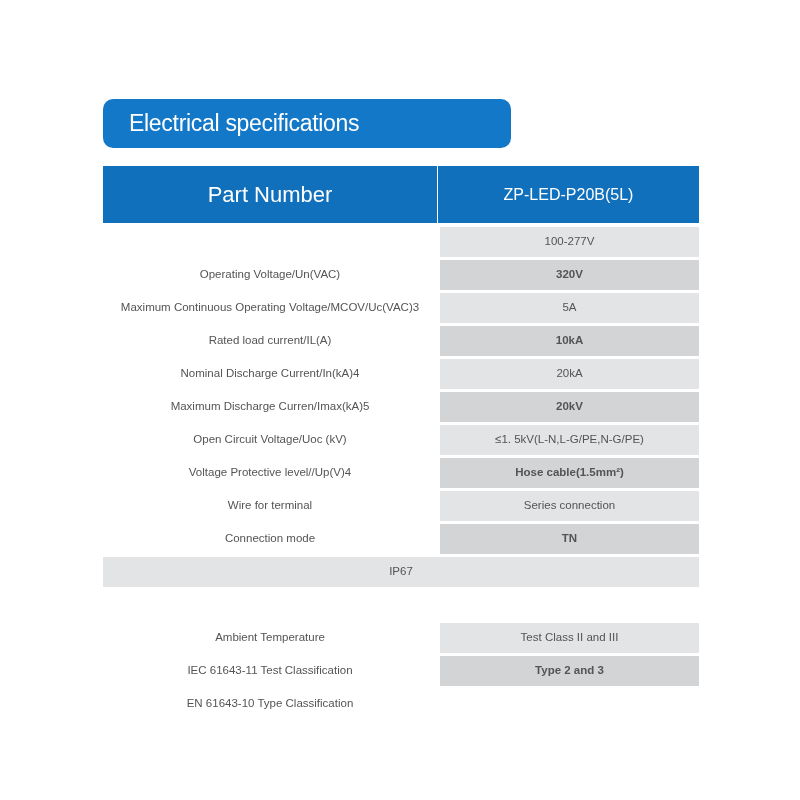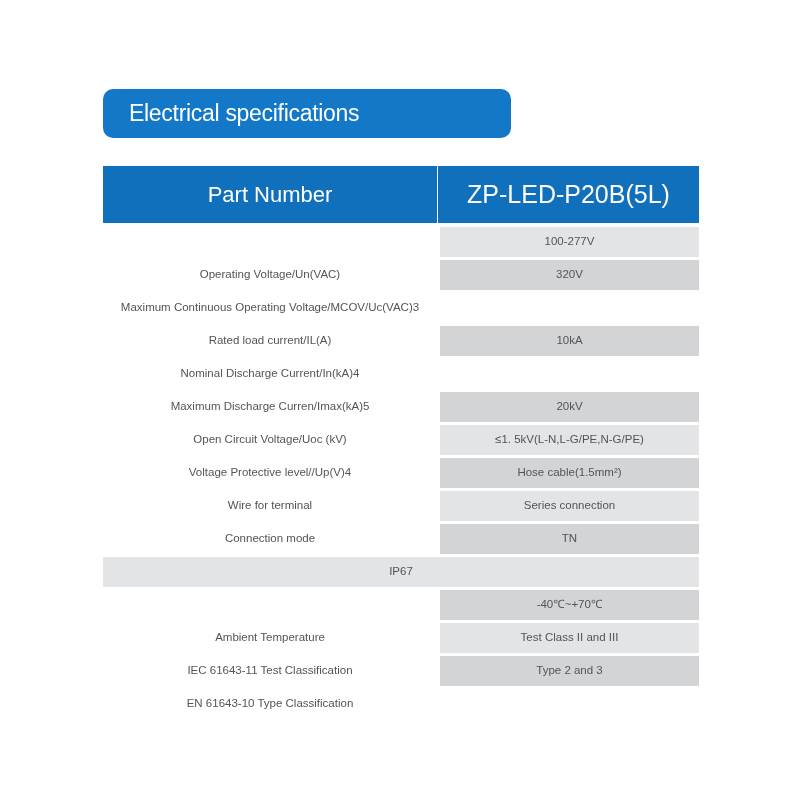--- a/index.html
+++ b/index.html
@@ -14,21 +14,21 @@
   }
   .page {
     position: relative;
     width: 800px;
     height: 800px;
     background: var(--page-bg, #ffffff);
   }
   .banner {
     position: absolute;
     left: 103px;
-    top: 89px;
+    top: 99px;
     width: 408px;
     height: 49px;
     background: var(--banner-bg, #1478c8);
     border-radius: 10px;
     display: flex;
     align-items: center;
     padding-left: 26px;
     box-sizing: border-box;
     color: #ffffff;
     font-size: 23px;
@@ -53,21 +53,21 @@
     align-items: center;
     justify-content: center;
     box-sizing: border-box;
   }
   .th-left {
     width: 334px;
     font-size: 22px;
   }
   .th-right {
     flex: 1;
-    font-size: 25px;
+    font-size: 16px;
   }
   .trow {
     display: flex;
     gap: 3px;
     height: 30px;
     margin-bottom: 3px;
   }
   .cell {
     display: flex;
     align-items: center;
@@ -81,21 +81,21 @@
   .cell-label {
     width: 334px;
     background: var(--label-light, #dcf0fa);
     margin-top: 48px;
   }
   .cell-value {
     flex: 1;
     background: var(--value-light, #e3e4e6);
   }
   .trow.alt .cell-label { background: var(--label-dark, #aadcf4); }
-  .trow.alt .cell-value { background: var(--value-dark, #d2d4d5); }
+  .trow.alt .cell-value { background: var(--value-dark, #d2d4d5); font-weight: bold; }
 </style>
 </head>
 <body>
 
 <div class="page">
 
   <div class="banner">
     <span>Electrical specifications</span>
   </div>
 
@@ -110,29 +110,31 @@
     <div class="cell cell-value">100-277V</div>
   </div>
 
   <div class="trow alt">
     <div class="cell cell-label">Maximum Continuous Operating Voltage/MCOV/Uc(VAC)3</div>
     <div class="cell cell-value">320V</div>
   </div>
 
   <div class="trow">
     <div class="cell cell-label">Rated load current/IL(A)</div>
+    <div class="cell cell-value">5A</div>
   </div>
 
   <div class="trow alt">
     <div class="cell cell-label">Nominal Discharge Current/In(kA)4</div>
     <div class="cell cell-value">10kA</div>
   </div>
 
   <div class="trow">
     <div class="cell cell-label">Maximum Discharge Curren/Imax(kA)5</div>
+    <div class="cell cell-value">20kA</div>
   </div>
 
   <div class="trow alt">
     <div class="cell cell-label">Open Circuit Voltage/Uoc (kV)</div>
     <div class="cell cell-value">20kV</div>
   </div>
 
   <div class="trow">
     <div class="cell cell-label">Voltage Protective level//Up(V)4</div>
     <div class="cell cell-value">≤1. 5kV(L-N,L-G/PE,N-G/PE)</div>
@@ -152,21 +154,20 @@
     <div class="cell cell-label">Power System</div>
     <div class="cell cell-value">TN</div>
   </div>
 
   <div class="trow">
     <div class="cell cell-value">IP67</div>
   </div>
 
   <div class="trow alt">
     <div class="cell cell-label">Ambient Temperature</div>
-    <div class="cell cell-value">-40℃~+70℃</div>
   </div>
 
   <div class="trow">
     <div class="cell cell-label">IEC 61643-11 Test Classification</div>
     <div class="cell cell-value">Test Class II and III</div>
   </div>
 
   <div class="trow alt">
     <div class="cell cell-label">EN 61643-10 Type Classification</div>
     <div class="cell cell-value">Type 2 and 3</div>

